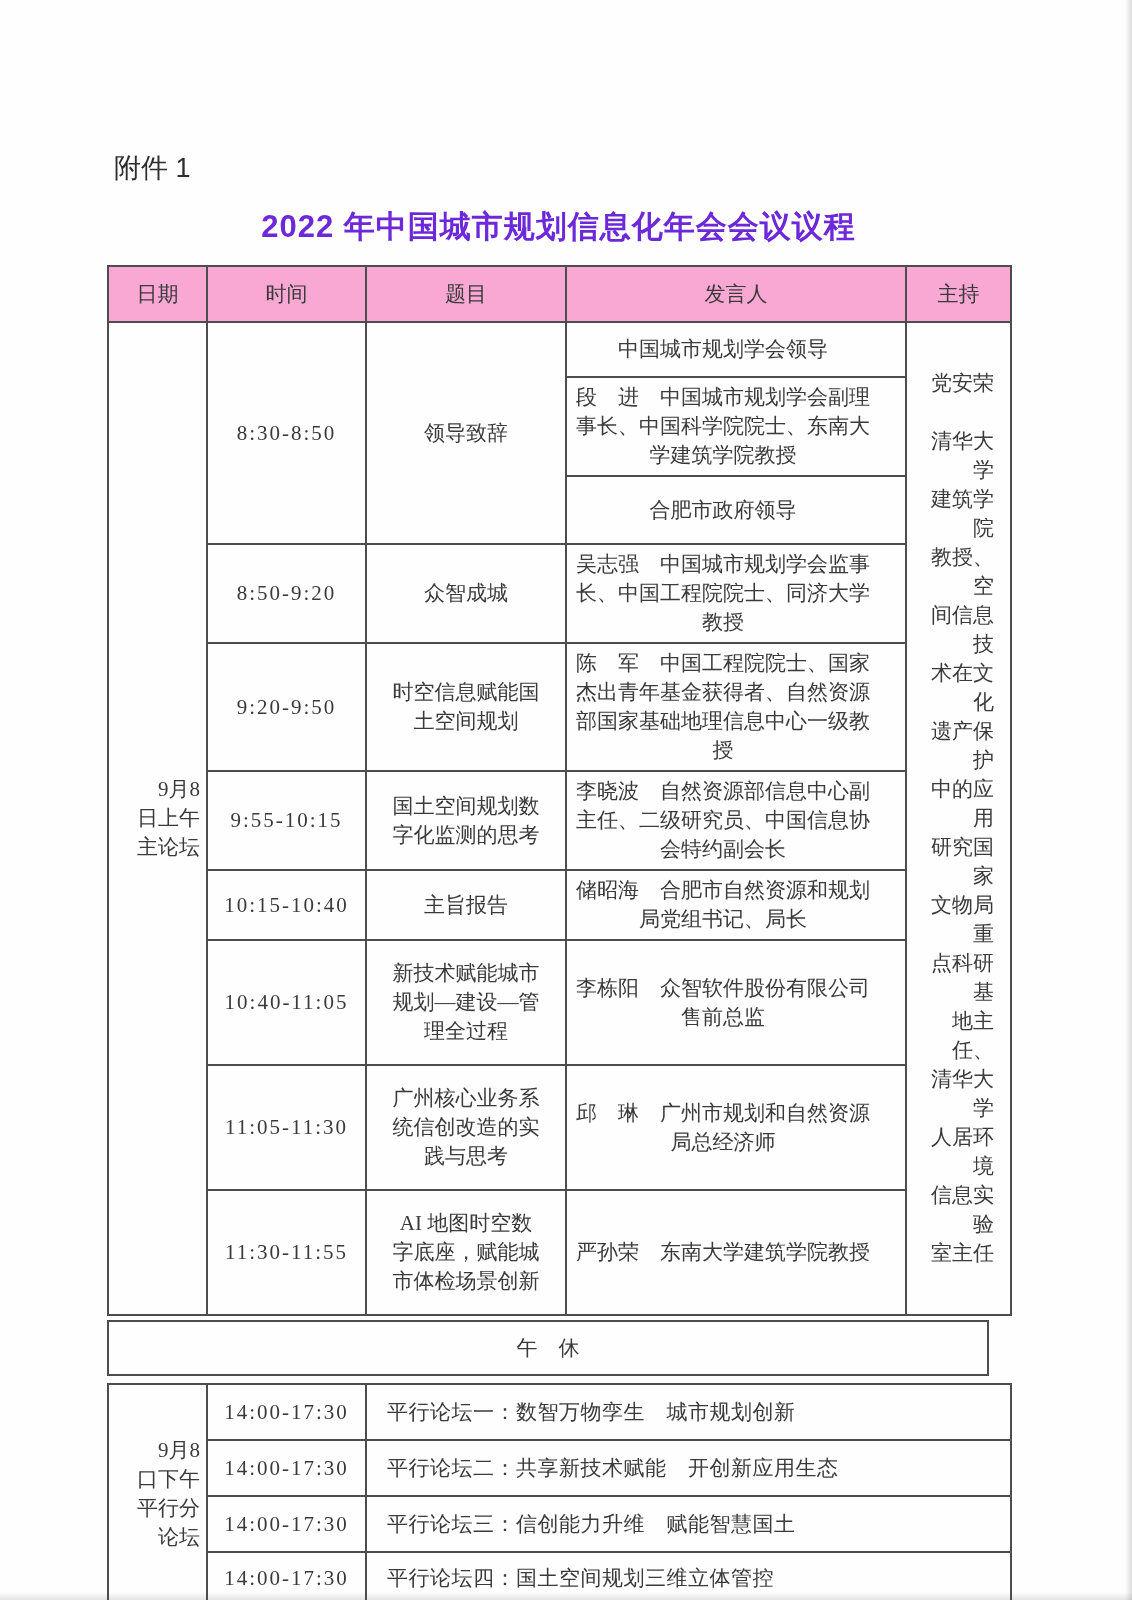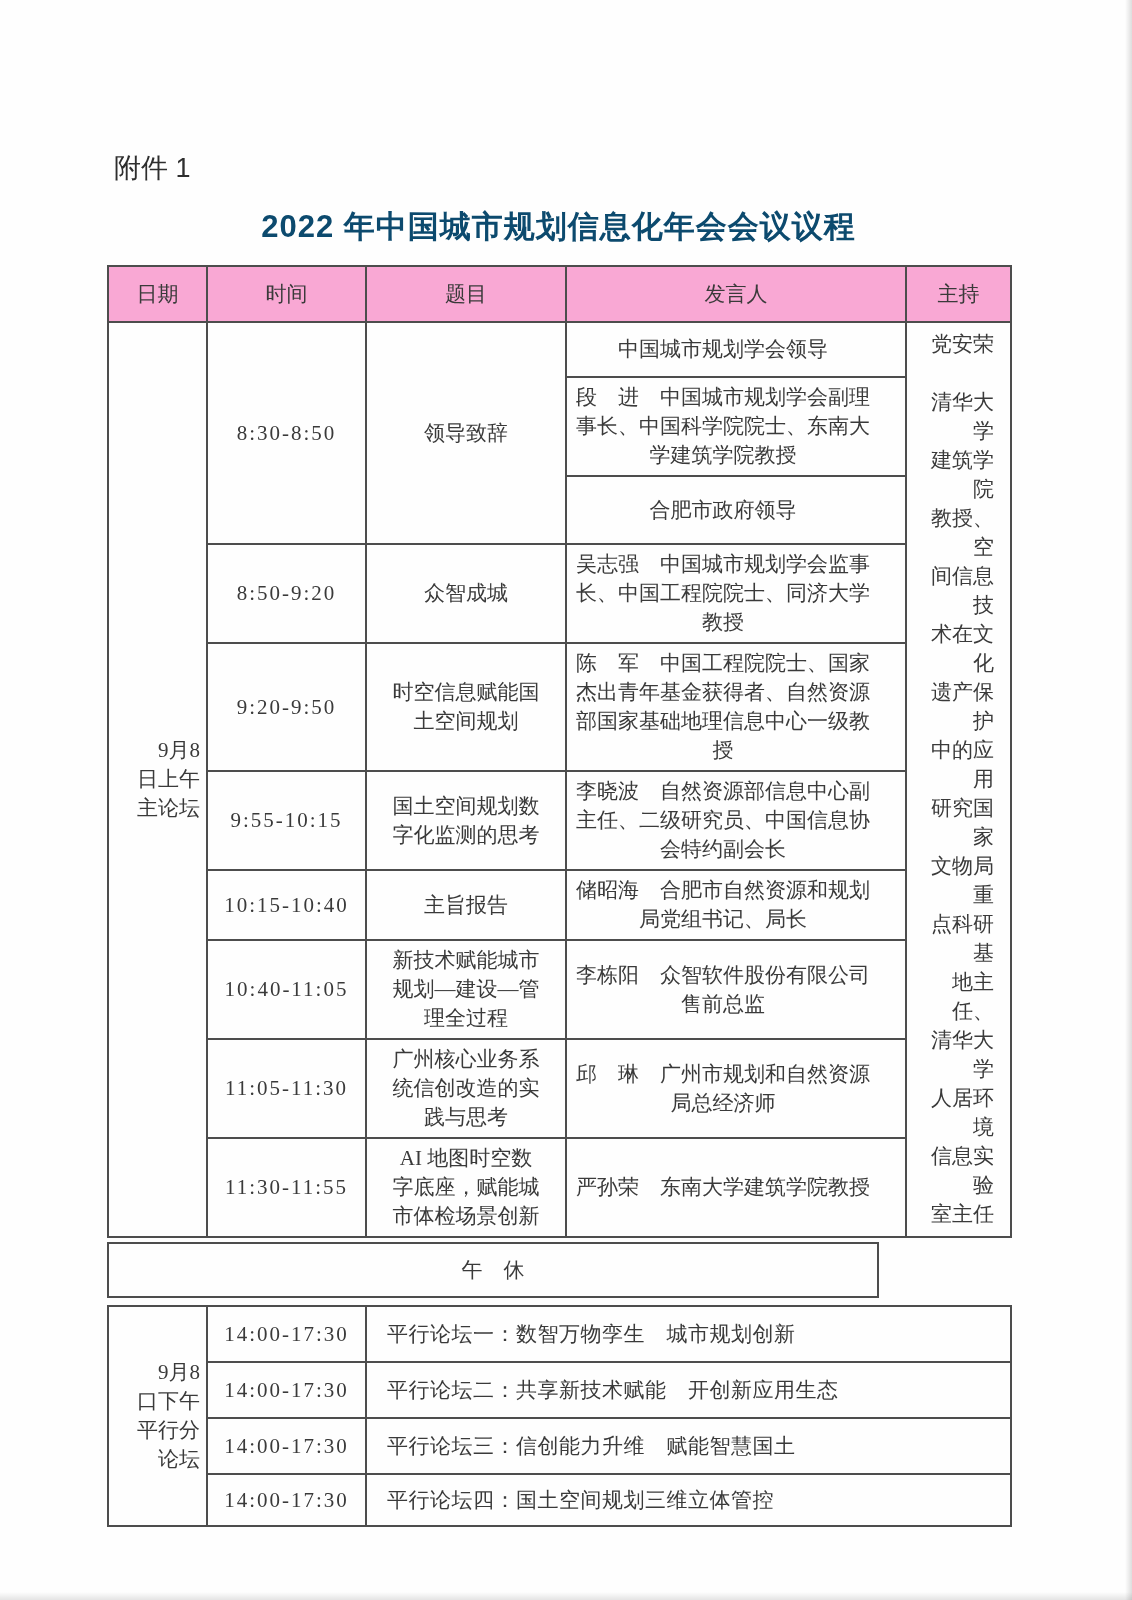--- a/index.html
+++ b/index.html
@@ -22,47 +22,47 @@
   }
 
   .attachment {
     position:absolute; left:114px; top:150px;
     font-size:27px; color:#2e2e2e;
     font-family:"Liberation Sans", sans-serif;
   }
   .doc-title {
     position:absolute; left:107px; top:206px; width:903px;
     text-align:center;
-    font-size:31px; font-weight:bold; color:#0c4a6e;
+    font-size:31px; font-weight:bold; color:#6d28d9;
     font-family:"Liberation Sans", sans-serif;
     letter-spacing:1px;
   }
 
   .tables {
     position:absolute; left:107px; top:265px; width:903px;
   }
   table {
     border-collapse:collapse;
-    width:772px;
+    width:882px;
     table-layout:fixed;
   }
   td, th {
     border:2px solid #4d4d4d;
     font-size:21px;
     line-height:29px;
     vertical-align:middle;
     font-weight:normal;
     padding:4px 6px;
     color:#3a3a3a;
     overflow:hidden;
   }
   th { height:46px; background:#f9a8d4; }
 
   .time-cell   { text-align:center; letter-spacing:2px; white-space:nowrap; }
-  .topic-cell  { text-align:center; padding:5px 24px; }
+  .topic-cell  { text-align:center; padding:18px 24px; }
   .speaker-cell{ text-align:center;  padding:5px 26px 5px 0; }
   .date-cell   { text-align:right; white-space:pre-line; }
   .host-cell   { text-align:right; padding:4px 16px; }
   .host-title  { white-space:pre-line; margin-top:29px; }
   .break-cell  { text-align:center; height:44px; }
   .pf-topic-cell { text-align:left; padding:5px 6px 5px 20px; letter-spacing:0.5px; }
 
   .gap3 { margin-top:4px; }
   .gap6 { margin-top:7px; }
 </style>

